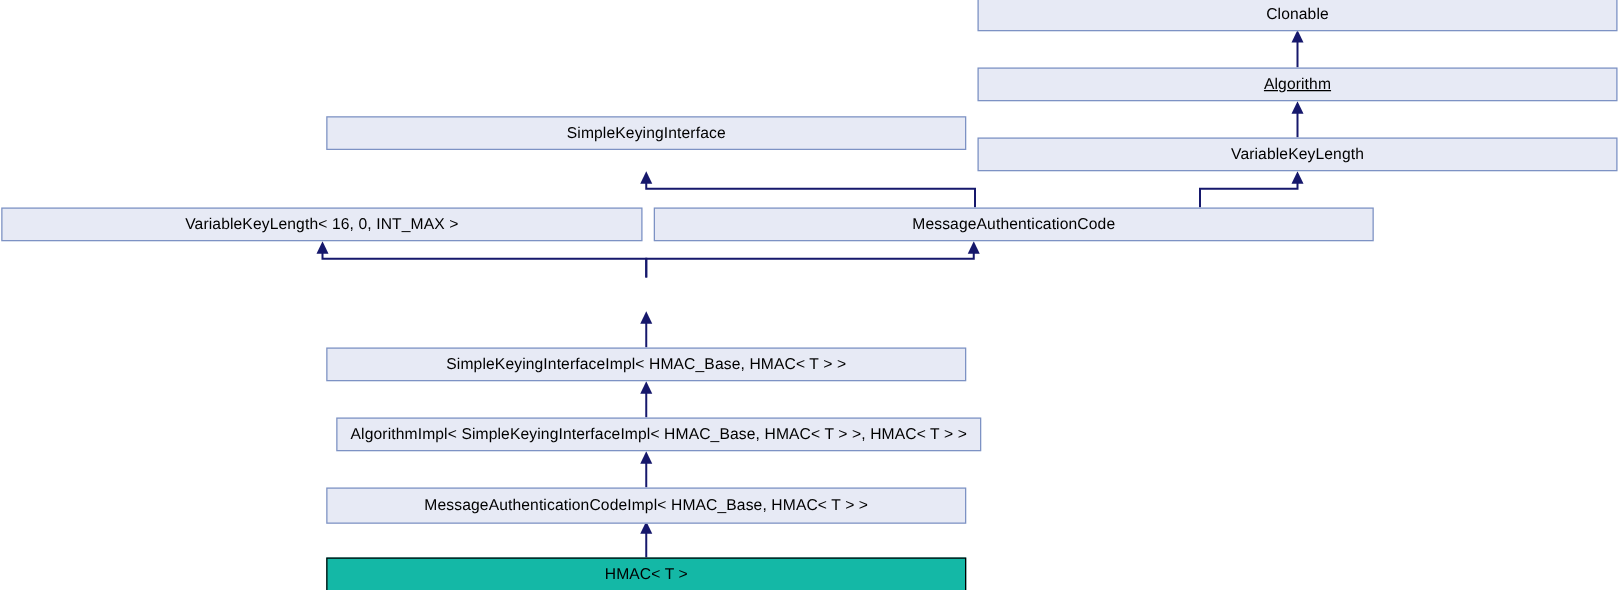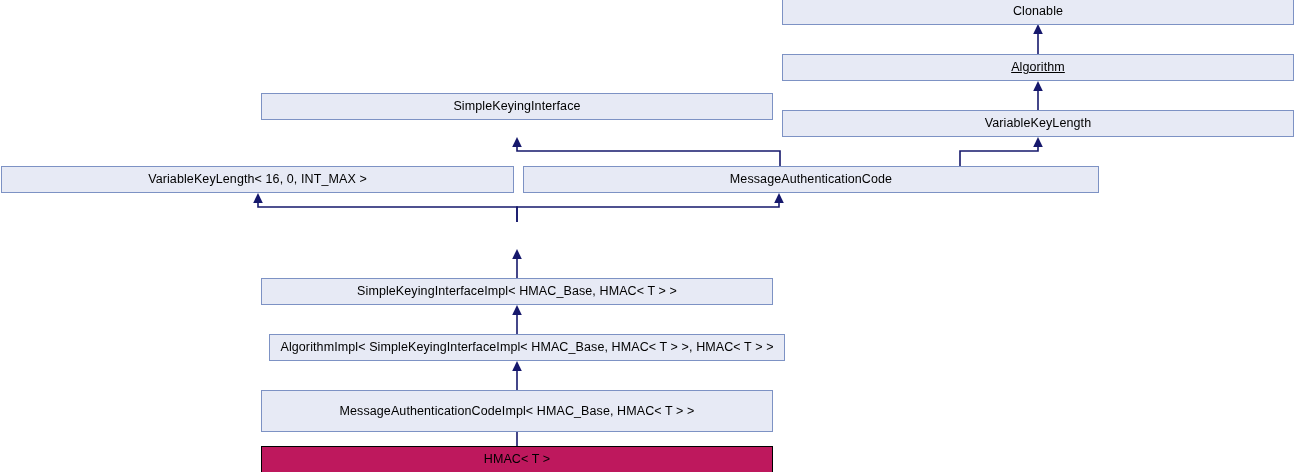--- a/index.html
+++ b/index.html
@@ -24,21 +24,21 @@
     align-items: center;
     justify-content: center;
     font-size: 12.5px;
     color: #000000;
     line-height: 1;
     white-space: nowrap;
     letter-spacing: 0.1px;
   }
   .node.current {
     border: 1px solid #000000;
-    background: #be185d;
+    background: #14b8a6;
   }
   .node .label {
     pointer-events: none;
   }
   svg.edges {
     position: absolute;
     left: 0;
     top: 0;
     width: 1295px;
     height: 472px;
@@ -138,21 +138,21 @@
 
 
   <div class="node" style="left:261px; top:278px; width:512px; height:27px;">
     <span class="label">SimpleKeyingInterfaceImpl&lt; HMAC_Base, HMAC&lt; T &gt; &gt;</span>
   </div>
 
   <div class="node" style="left:257px; top:334px; width:516px; height:27px;margin-left:12px;">
     <span class="label">AlgorithmImpl&lt; SimpleKeyingInterfaceImpl&lt; HMAC_Base, HMAC&lt; T &gt; &gt;, HMAC&lt; T &gt; &gt;</span>
   </div>
 
-  <div class="node" style="left:261px; top:390px; width:512px; height:42px;">
+  <div class="node" style="left:261px; top:390px; width:512px; height:29px;">
     <span class="label">MessageAuthenticationCodeImpl&lt; HMAC_Base, HMAC&lt; T &gt; &gt;</span>
   </div>
 
   <div class="node current" style="left:261px; top:446px; width:512px; height:27px;">
     <span class="label">HMAC&lt; T &gt;</span>
   </div>
 
 </div>
 
 </body></html>

